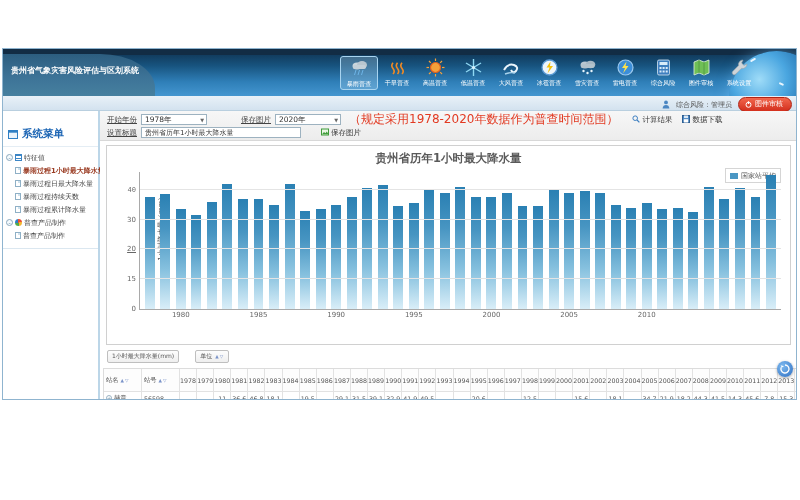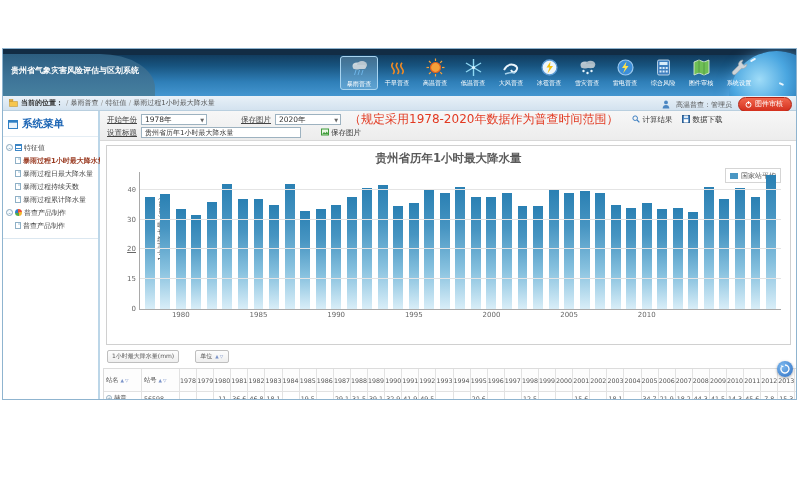--- a/index.html
+++ b/index.html
@@ -26,21 +26,21 @@
   .userbar { position:relative; height:15px; background:linear-gradient(180deg,#e9f1f8,#d3e2ef); border-bottom:1px solid #b9cfdf; display:flex; align-items:center; font-size:7px; color:#555; }
   .crumb { display:flex; align-items:center; gap:3px; padding-left:6px; }
   .crumb b { color:#333; font-weight:bold; }
   .crumb .sep { color:#999; }
   .user-right { position:absolute; right:4px; top:1px; display:flex; align-items:center; gap:6px; }
   .logout-btn { background:linear-gradient(180deg,#f2674d,#d32f1d); color:#fff; border:1px solid #b02314; border-radius:8px; font-size:7px; padding:1px 8px 2px 6px; display:flex; align-items:center; gap:3px; cursor:pointer; }
 
   
   .content { display:flex; height:362px; }
   .sidebar { width:97px; border-right:2px solid #bcd6e8; background:#fff; font-size:7px; color:#444; flex:none; }
-  .sb-head { display:flex; align-items:center; gap:4px; padding:6px 4px 5px 5px; color:#1a64b4; font-weight:bold; font-size:10.5px; border-bottom:1px solid #e4edf4; }
+  .sb-head { display:flex; align-items:center; gap:4px; padding:16px 4px 5px 5px; color:#1a64b4; font-weight:bold; font-size:10.5px; border-bottom:1px solid #e4edf4; }
   .sb-tree { padding:4px 2px 6px 3px; border-bottom:1px solid #dbe7f0; }
   .sb-group, .sb-item { display:flex; align-items:center; gap:2px; padding:1.5px 0; white-space:nowrap; cursor:pointer; }
   .sb-item { padding-left:9px; }
   .sb-item.selected .sb-item-label { color:#9a3b22; font-weight:bold; }
   .tog { width:7px; height:7px; border:1px solid #8aa8bd; border-radius:50%; color:#5b80a0; font-size:6px; line-height:5px; text-align:center; flex:none; background:#f4fafd; }
   .doc-ic { width:6px; height:7px; border:1px solid #8fb0c6; background:#fff; flex:none; position:relative; }
   .doc-ic:after { content:""; position:absolute; right:0; top:0; width:2px; height:2px; background:#cfe2ee; }
   .list-ic { width:7px; height:7px; flex:none; background:linear-gradient(#fff 0 0) , #2f7fc4; background:repeating-linear-gradient(180deg,#3c86c6 0 1.4px,#fff 1.4px 2.6px); border:1px solid #3c86c6; }
   .pie-ic { width:7px; height:7px; border-radius:50%; flex:none; background:conic-gradient(#e94f35 0 25%, #f4b731 25% 50%, #53a948 50% 75%, #2f7fc4 75% 100%); }
 
@@ -210,34 +210,26 @@
         <div class="nav-item">
           <svg viewBox="0 0 21 21">
             <path d="M14 3 a4.5 4.5 0 0 0-4.4 5.6 l-6 6 a2 2 0 0 0 2.8 2.8 l6-6 a4.5 4.5 0 0 0 5.6-4.4 l-3 1.4 l-2.4-2.4 l1.4-3 z" fill="#cfd4d8" stroke="#9aa3aa" stroke-width="0.6"></path>
           </svg>
           <span class="nav-label">系统设置</span>
         </div>
       </div>
   </div>
 
   <div class="userbar">
-    <div class="crumb">
-      <svg width="9" height="8" viewBox="0 0 9 8">
-          <path d="M0.5 1.5 h3 l1 1 h4 v5 h-8 z" fill="#f6c64e" stroke="#b98d2a" stroke-width="0.5"></path>
-          <rect x="0.5" y="0.5" width="3.4" height="2" fill="#e8a93b" stroke="#b98d2a" stroke-width="0.5"></rect>
-        </svg>
-      <b>当前的位置：</b>
-      <span id="crumb-items"><span class="sep"> / </span><span>暴雨普查</span><span class="sep"> / </span><span>特征值</span><span class="sep"> / </span><span>暴雨过程1小时最大降水量</span></span>
-    </div>
     <div class="user-right">
       <svg width="8" height="9" viewBox="0 0 8 9">
           <circle cx="4" cy="2.4" r="1.9" fill="#4b86c2"></circle>
           <path d="M0.6 8.5 q0.4 -3.4 3.4 -3.4 q3 0 3.4 3.4 z" fill="#4b86c2"></path>
         </svg>
-      <span>高温普查：管理员</span>
+      <span>综合风险：管理员</span>
       <div class="logout-btn">
         <svg width="7" height="7" viewBox="0 0 7 7">
             <circle cx="3.5" cy="3.8" r="2.5" fill="none" stroke="#fff" stroke-width="1"></circle>
             <line x1="3.5" y1="0.3" x2="3.5" y2="3" stroke="#fff" stroke-width="1.2"></line>
           </svg>
         <span>图件审核</span>
       </div>
     </div>
   </div>
 

